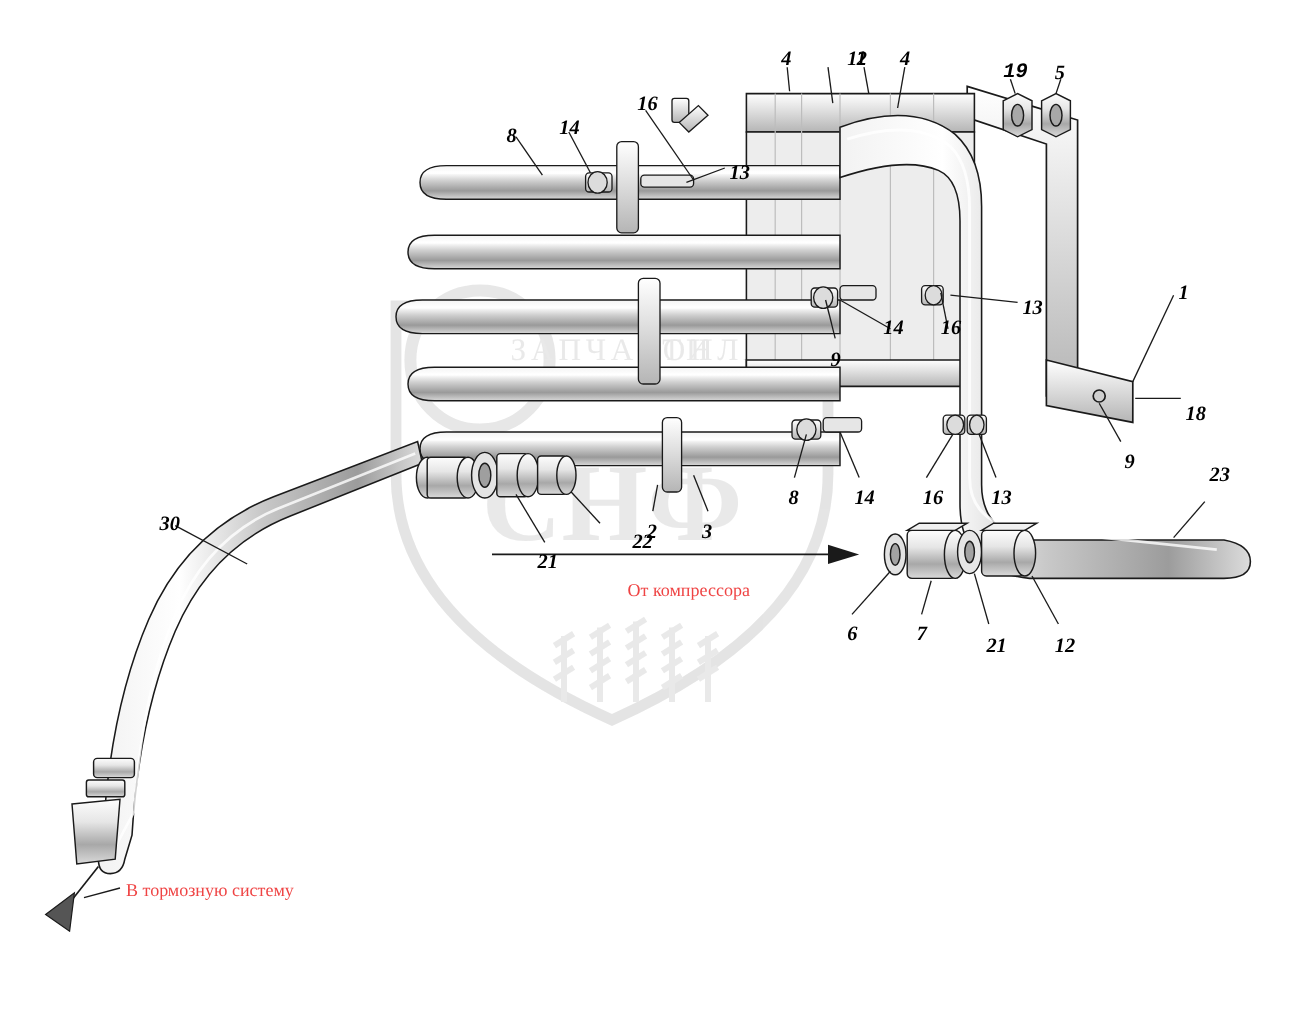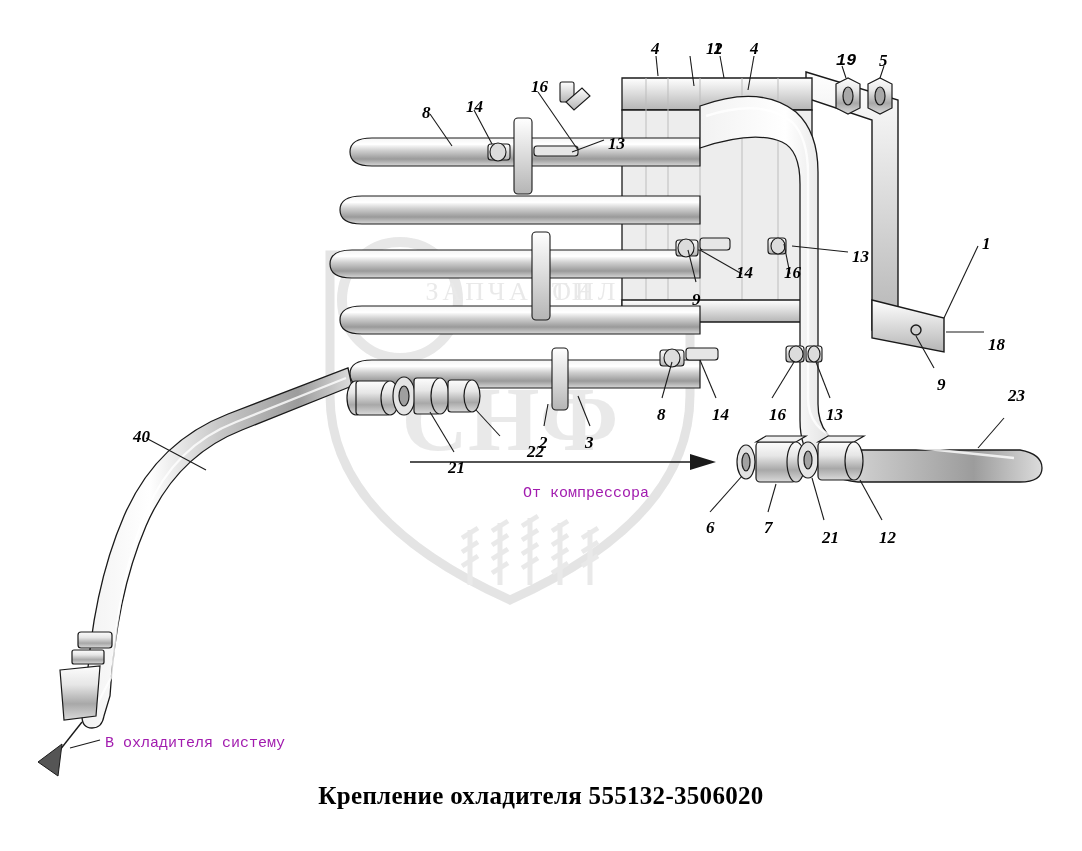--- a/index.html
+++ b/index.html
@@ -29,23 +29,23 @@
     font-family: "Liberation Serif", serif;
     font-style: italic;
     font-weight: bold;
     font-size: 17px;
     color: #000000;
     white-space: nowrap;
     line-height: 1;
   }
   .flowlabel {
     position: absolute;
-    font-family: Liberation Mono, monospace;
+    font-family: Liberation Serif, serif;
     font-size: 15px;
-    color: #a21caf;
+    color: #ef4444;
     white-space: nowrap;
     line-height: 1;
   }
   #figure-caption {
     position: absolute;
     left: 0;
     top: 782px;
     width: 1082px;
     text-align: center;
     font-family: "Liberation Serif", serif;
@@ -276,28 +276,27 @@
   <div class="callout" style="left:736px; top:264px;">14</div>
   <div class="callout" style="left:784px; top:264px;">16</div>
   <div class="callout" style="left:692px; top:291px;">9</div>
   <div class="callout" style="left:988px; top:336px;text-align:right;">18</div>
   <div class="callout" style="left:937px; top:376px;">9</div>
   <div class="callout" style="left:657px; top:406px;">8</div>
   <div class="callout" style="left:712px; top:406px;">14</div>
   <div class="callout" style="left:769px; top:406px;">16</div>
   <div class="callout" style="left:826px; top:406px;">13</div>
   <div class="callout" style="left:1008px; top:387px;">23</div>
-  <div class="callout" style="left:133px; top:428px;">40</div>
+  <div class="callout" style="left:133px; top:428px;">30</div>
   <div class="callout" style="left:539px; top:434px;">2</div>
   <div class="callout" style="left:585px; top:434px;">3</div>
   <div class="callout" style="left:496px; top:443px;margin-left:31px;">22</div>
   <div class="callout" style="left:448px; top:459px;">21</div>
   <div class="callout" style="left:706px; top:519px;">6</div>
   <div class="callout" style="left:764px; top:519px;">7</div>
   <div class="callout" style="left:822px; top:529px;">21</div>
   <div class="callout" style="left:879px; top:529px;">12</div>
 
   <div class="flowlabel" style="left:523px; top:486px;">От компрессора</div>
-  <div class="flowlabel" style="left:105px; top:736px;">В охладителя систему</div>
-
-  <div id="figure-caption">Крепление охладителя 555132-3506020</div>
+  <div class="flowlabel" style="left:105px; top:736px;">В тормозную систему</div>
+
 
 </div>
 
 </body></html>

